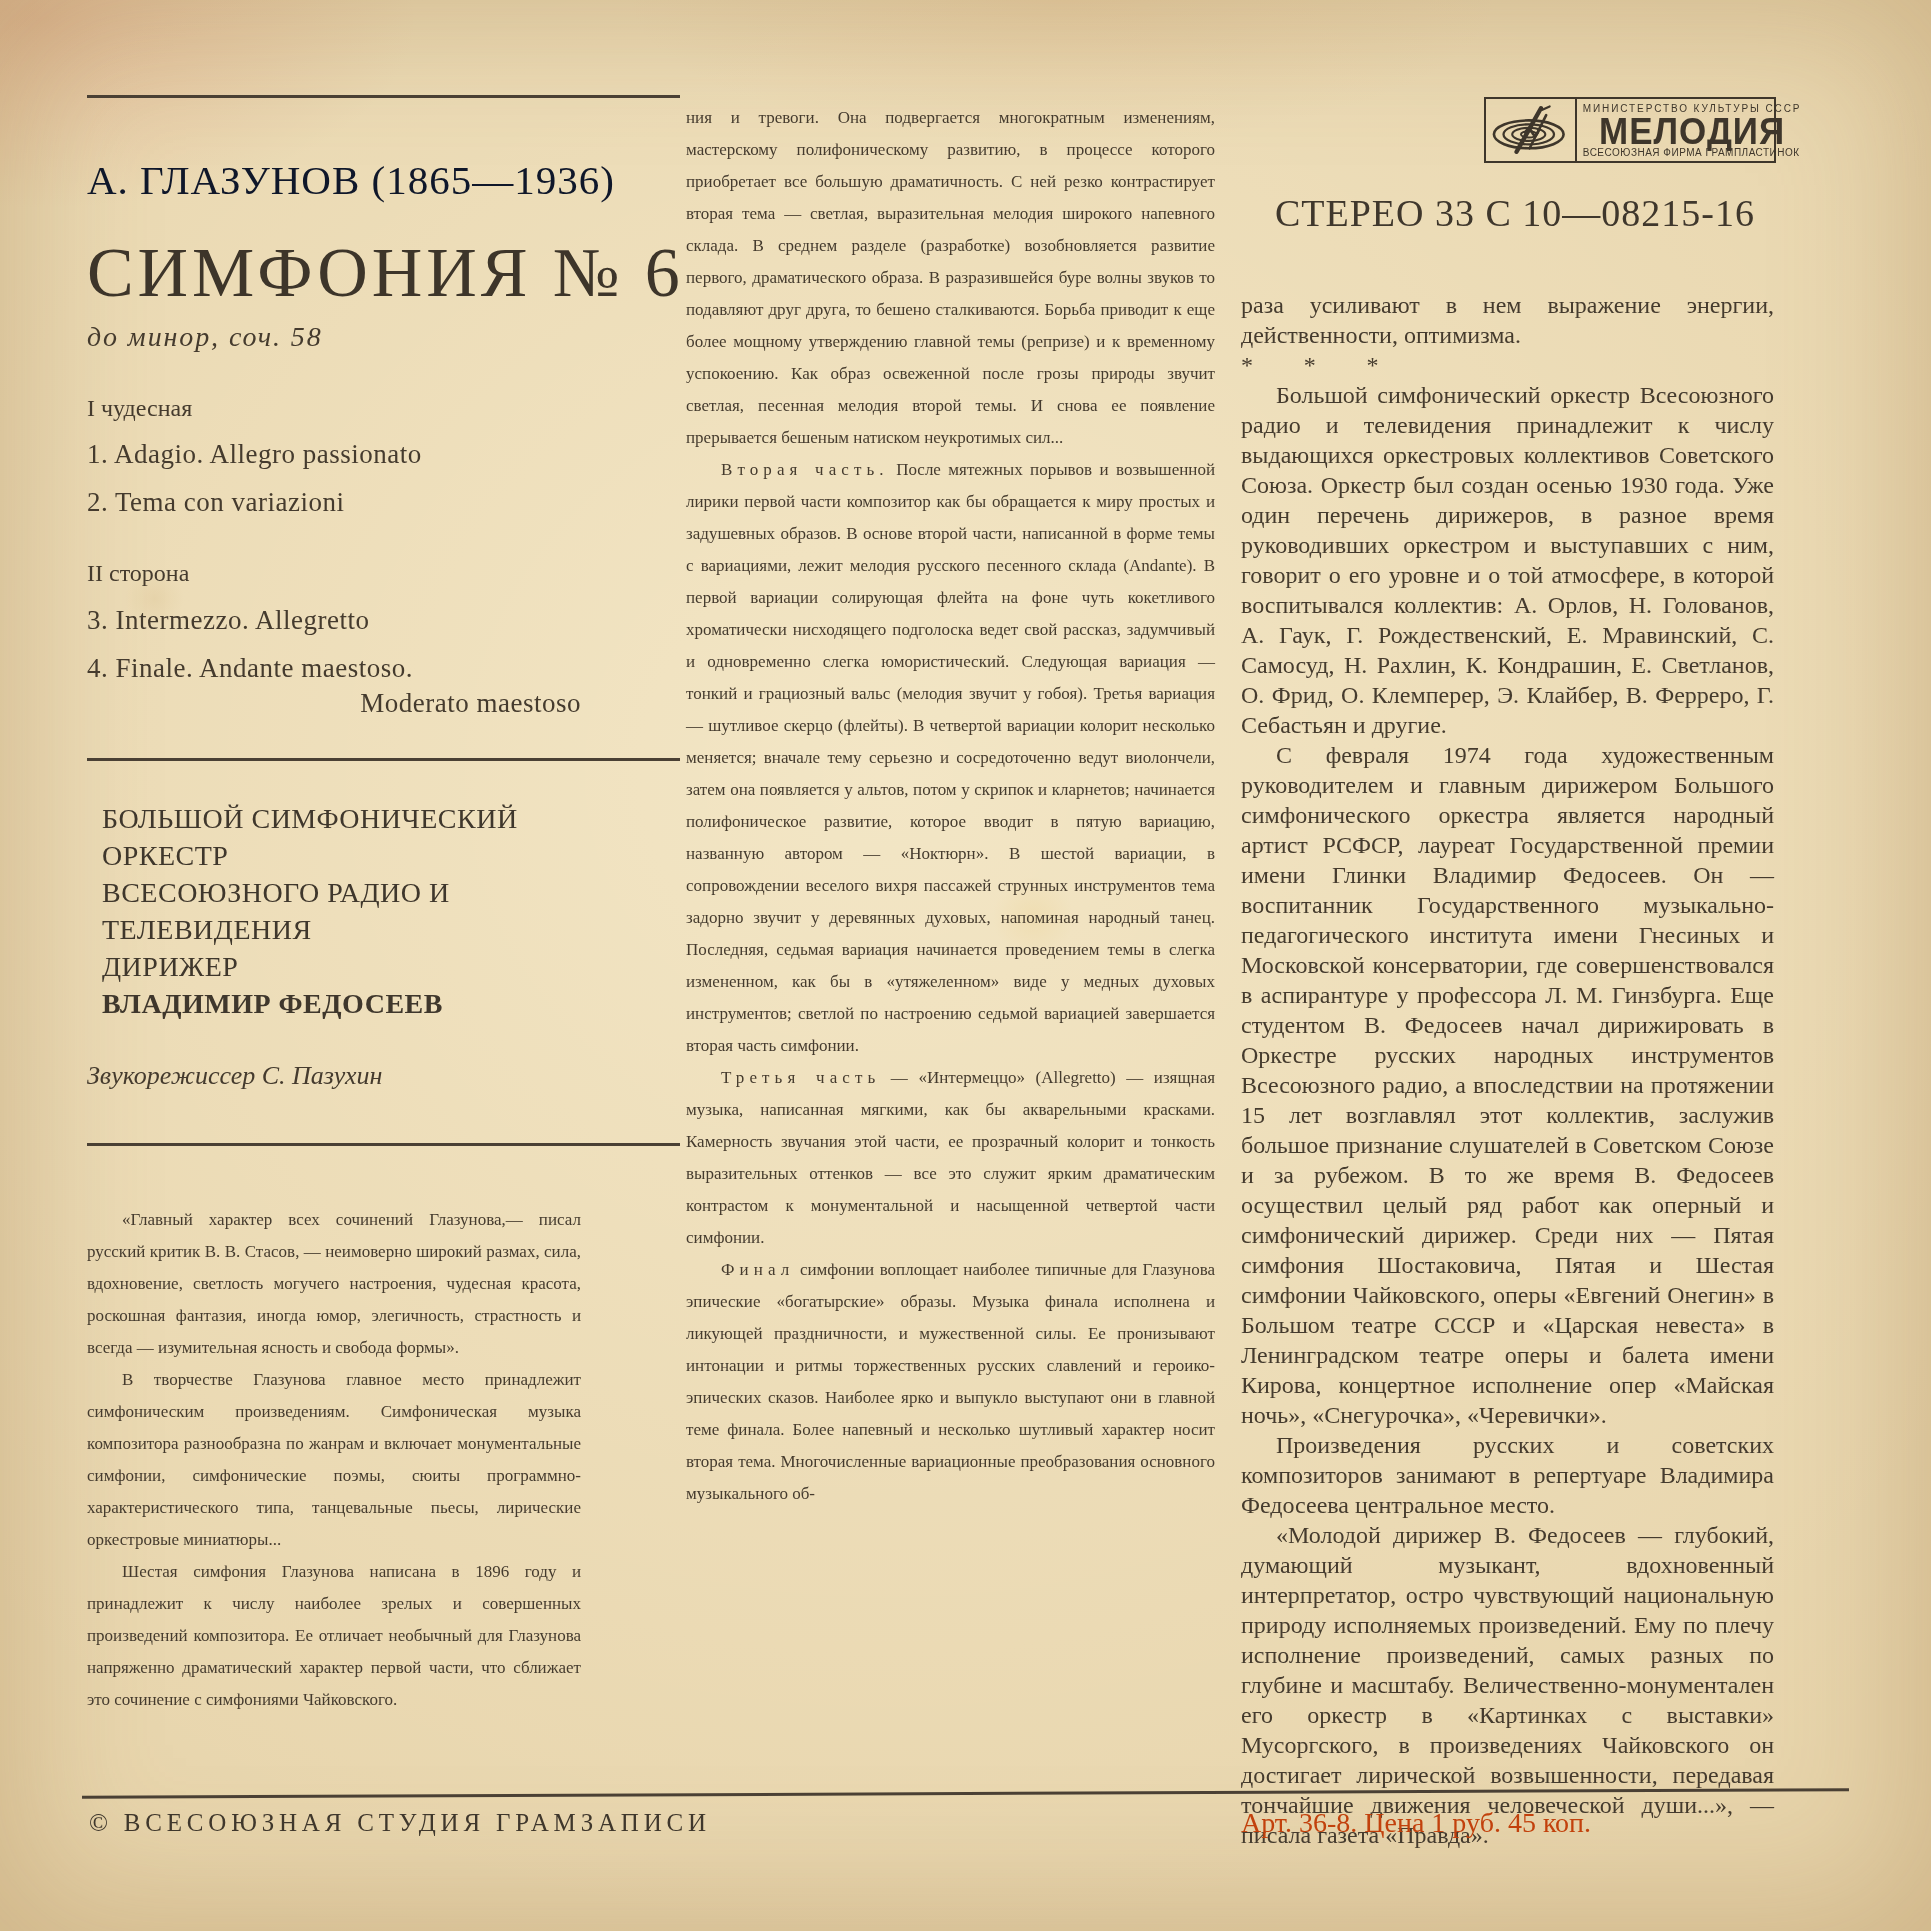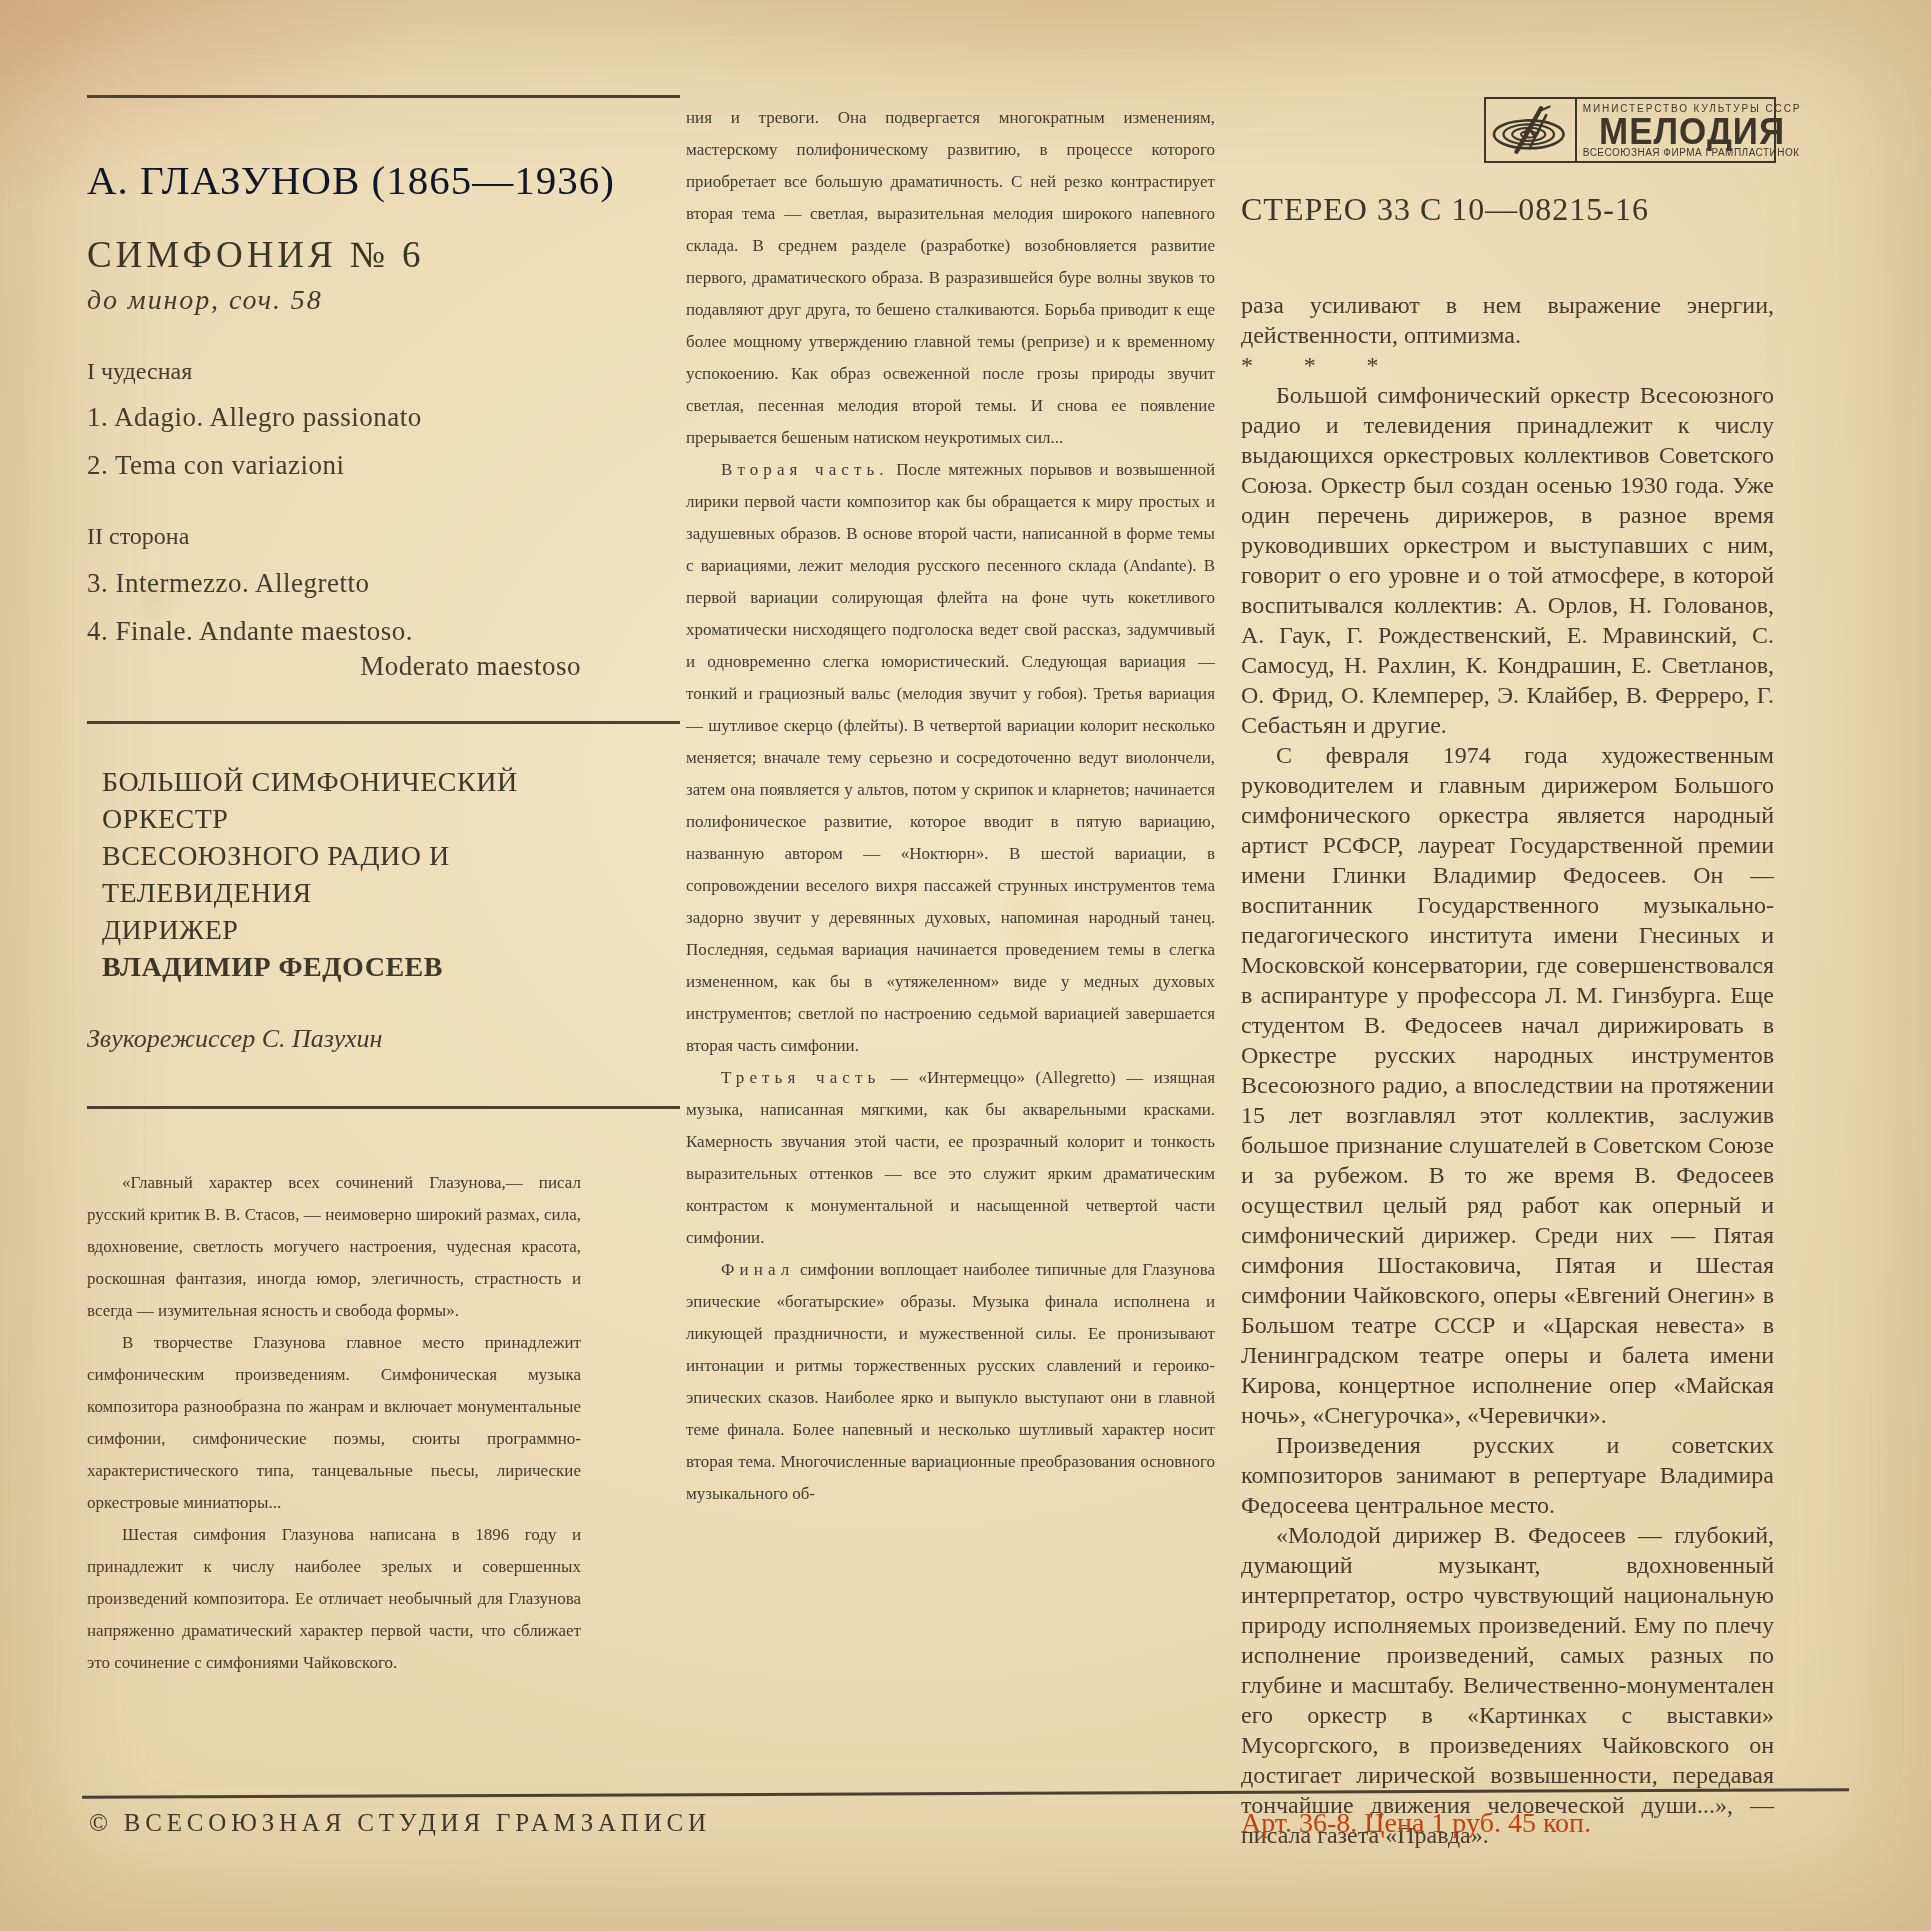--- a/index.html
+++ b/index.html
@@ -20,41 +20,41 @@
   .page{position:absolute;inset:0;}
   
   .rule{height:2.9px;background:#4a4034;}
   .body-text p{margin:0;font-size:17px;line-height:32px;text-align:justify;}
   .ind{text-indent:35px;}
   .sp{letter-spacing:0.30em;}
   
   .col-left{position:absolute;left:87px;top:95px;width:494px;}
   .rule-top{width:593px;}
   .composer{margin:58px 0 0;font-size:41px;font-weight:normal;letter-spacing:1px;color:#0f172a;white-space:nowrap;}
-  .title{margin:29px 0 4px;font-size:37px;font-weight:normal;letter-spacing:3.9px;color:#3d352a;white-space:nowrap;}
+  .title{margin:29px 0 4px;font-size:70px;font-weight:normal;letter-spacing:3.9px;color:#3d352a;white-space:nowrap;}
   .subtitle{margin:7.7px 0 0;font-style:italic;font-size:28px;letter-spacing:1.9px;}
   .side-label{margin:42px 0 0;font-size:24px;}
   .track{margin:17.4px 0 0;font-size:27px;letter-spacing:0.5px;}
   .track-cont{margin:3.9px 0 0;padding-left:41px;text-align:right;}
   .rule-mid{width:593px;margin-top:39px;}
   .performers{margin:39px 15px 0;font-size:28px;line-height:37px;letter-spacing:0.5px;color:#3f372c;}
   .conductor{font-weight:bold;}
   .engineer{margin:39px 0 0;font-style:italic;font-size:26px;}
   .rule-mid2{width:593px;margin-top:52px;}
   .col-left .body-text{margin-top:58px;}
   
   .col-mid{position:absolute;left:686px;top:102px;width:529px;}
   
   .plate{position:absolute;left:1484px;top:97px;width:292px;height:66px;border:2.9px solid #3e362b;display:flex;box-sizing:border-box;}
   .plate-icon{width:108px;border-right:2.9px solid #3e362b;display:flex;align-items:center;justify-content:center;}
   .plate-text{flex:1;display:flex;flex-direction:column;justify-content:space-between;padding:3.9px 5.8px 2.9px;font-family:"Liberation Sans","DejaVu Sans",sans-serif;color:#3e362b;}
   .plate-ministry{font-size:10px;letter-spacing:1.9px;white-space:nowrap;text-align:center;}
   .plate-brand{font-size:35px;line-height:29px;font-weight:bold;letter-spacing:1px;text-align:center;transform:scaleY(1.05);}
   .plate-firm{font-size:10px;letter-spacing:0.5px;white-space:nowrap;text-align:left;}
-  .catalog{position:absolute;left:1241px;top:191px;width:548px;text-align:left;font-size:32px;letter-spacing:1px;color:#3f372c;}
+  .catalog{position:absolute;left:1241px;top:191px;width:548px;text-align:center;font-size:38px;letter-spacing:1px;color:#3f372c;}
   .col-right{position:absolute;left:1241px;top:290px;width:533px;}
   .col-right .body-text p{font-size:24px;line-height:30px;}
   .asterisks{margin:5.8px 0 1.9px;text-align:center;font-size:25px;word-spacing:41px;letter-spacing:1.9px;text-indent:0;}
   
   .footer-rule{position:absolute;left:82px;top:1792px;width:1767px;transform:rotate(-0.25deg);}
   .copyright{position:absolute;left:89px;top:1809px;font-size:25px;letter-spacing:4.8px;color:#3f372c;}
   .art-price{position:absolute;left:1241px;top:1807px;width:589px;font-size:28px;color:#c2410c;}
 </style>
 </head>
 <body>

